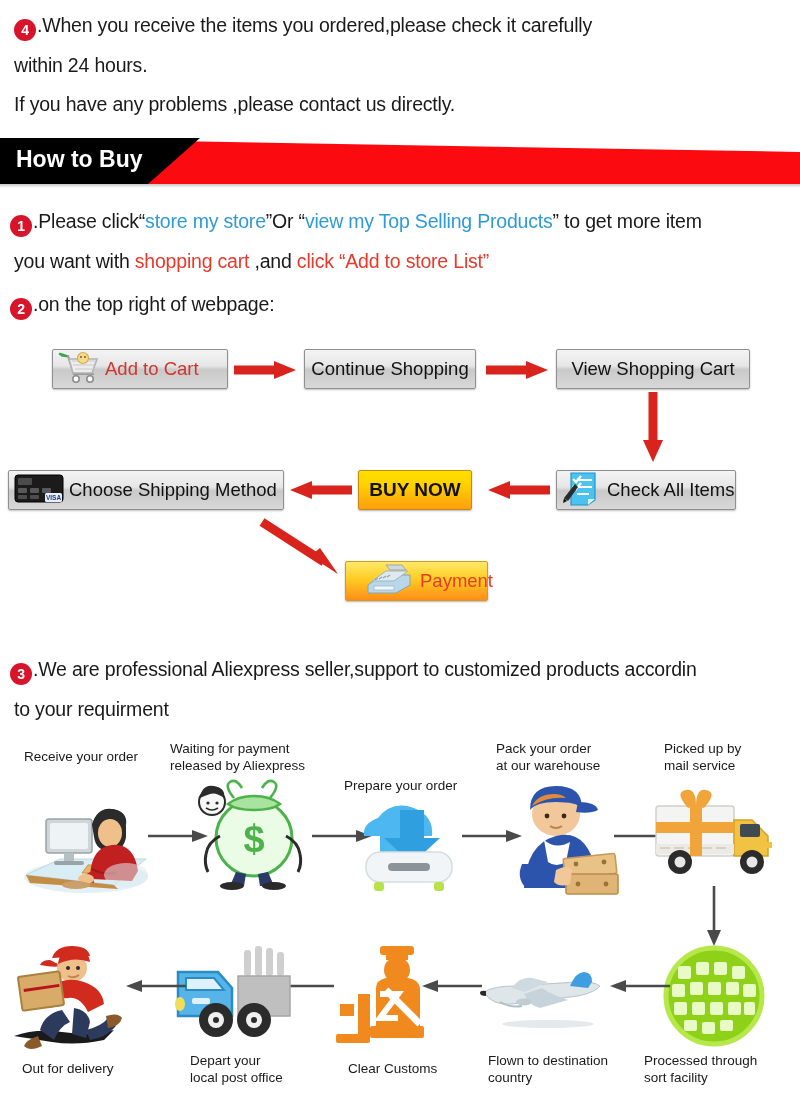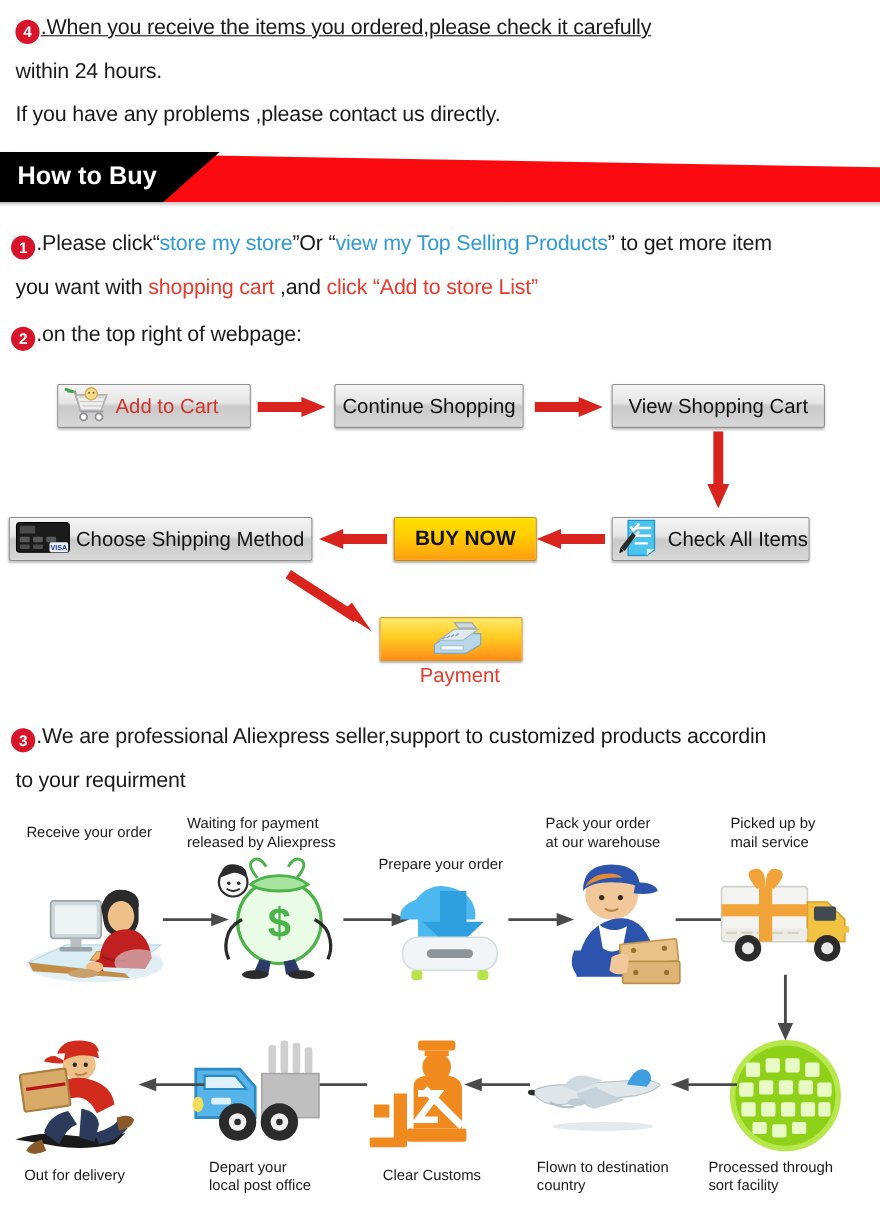--- a/index.html
+++ b/index.html
@@ -123,21 +123,21 @@
     text-align: left;
     white-space: pre-line;
   }
   .proc-icon { position: absolute; }
 </style>
 </head>
 <body>
 
 <div class="page">
 
-  <div class="para" style="left:14px; top:6px;text-decoration:underline;">
+  <div class="para" style="left:14px; top:6px;">
     <span class="num-badge">4</span><span>.When you receive the items you ordered,please check it carefully</span>
   </div>
   <div class="para" style="left:14px; top:46px;">within 24 hours.</div>
   <div class="para" style="left:14px; top:85px;">If you have any problems ,please contact us directly.</div>
 
   <div class="banner-wrap">
     <div class="banner-red"></div>
     <div class="banner-black"></div>
     <div class="banner-label">How to Buy</div>
     <div class="banner-shadow"></div>
@@ -217,21 +217,21 @@
     <span class="lbl">Choose Shipping Method</span>
   </div>
 
   <div class="arrow" style="left:288px; top:479px;">
     <svg width="64" height="22" viewBox="0 0 64 22">
       <path d="M64 11 H20" stroke="#d8241c" stroke-width="9"></path>
       <path d="M24 2 L2 11 L24 20 Z" fill="#d8241c"></path>
     </svg>
   </div>
 
-  <div class="btn-buynow" style="left:358px; top:470px; width:130px; height:40px;">
+  <div class="btn-buynow" style="left:358px; top:470px; width:114px; height:40px;">
     <span class="lbl">BUY NOW</span>
   </div>
 
   <div class="arrow" style="left:486px; top:479px;">
     <svg width="64" height="22" viewBox="0 0 64 22">
       <path d="M64 11 H20" stroke="#d8241c" stroke-width="9"></path>
       <path d="M24 2 L2 11 L24 20 Z" fill="#d8241c"></path>
     </svg>
   </div>
 
@@ -250,21 +250,21 @@
     <span class="lbl">Check All Items</span>
   </div>
 
   <div class="arrow" style="left:258px; top:518px;">
     <svg width="110" height="62" viewBox="0 0 110 62">
       <path d="M4 4 L66 44" stroke="#d8241c" stroke-width="9" stroke-linecap="butt"></path>
       <path d="M52 38 L80 56 L62 30 Z" fill="#d8241c"></path>
     </svg>
   </div>
 
-  <div class="btn-payment" style="left:345px; top:561px; width:130px; height:40px; justify-content:flex-start; padding-left:16px;flex-direction:column;">
+  <div class="btn-payment" style="left:345px; top:561px; width:143px; height:40px; justify-content:flex-start; padding-left:16px;">
     <span class="btn-icon">
       <svg width="54" height="36" viewBox="0 0 54 36">
         <path d="M6 24 L20 14 L48 14 L48 24 L34 32 L6 32 Z" fill="#b9d7ea" stroke="#7fa6bd" stroke-width="1"></path>
         <path d="M10 20 L24 10 L46 10 L32 20 Z" fill="#dfe9ef" stroke="#9db6c4" stroke-width="1"></path>
         <path d="M24 4 L40 4 L44 9 L28 9 Z" fill="#cfd8dd" stroke="#9aa7ad" stroke-width="1"></path>
         <path d="M13 19 l3 -2 M17 18 l3 -2 M21 17 l3 -2 M25 16 l3 -2" stroke="#8fa6b2" stroke-width="1.3"></path>
         <rect x="12" y="25" width="20" height="4" fill="#f0f6fa" stroke="#a2b9c6" stroke-width="0.8"></rect>
       </svg>
     </span>
     <span class="lbl">Payment</span>

